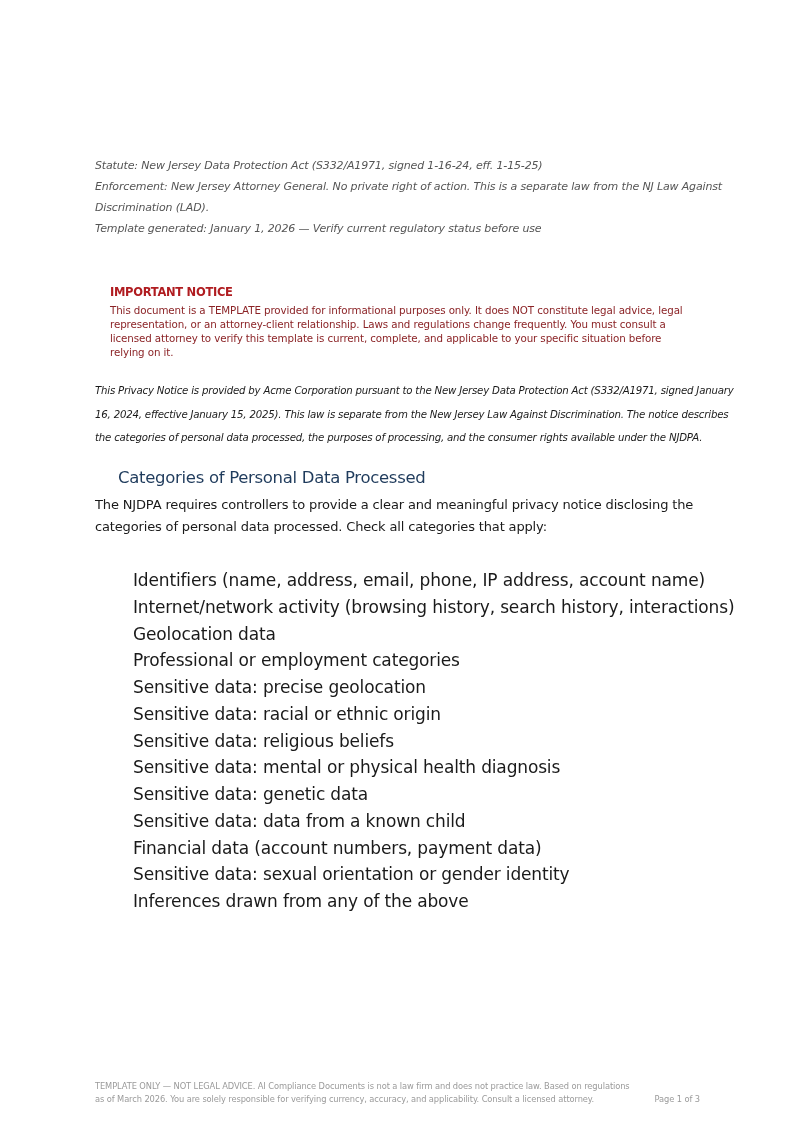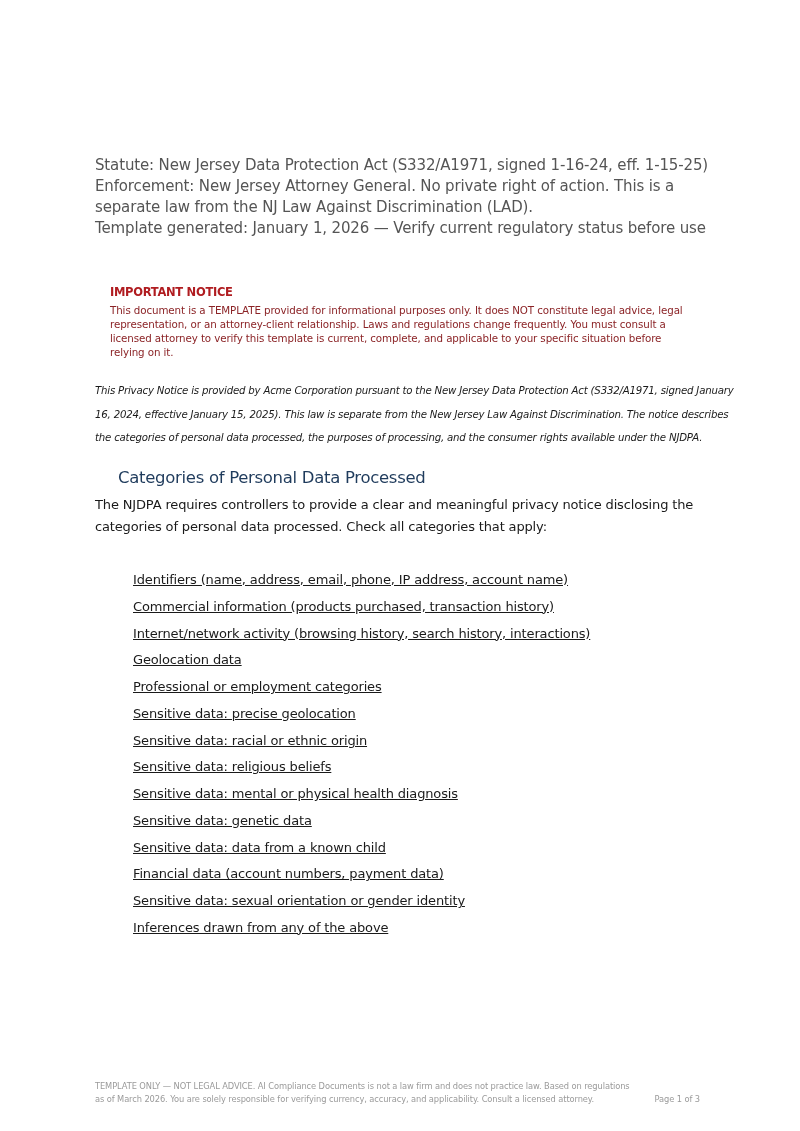--- a/index.html
+++ b/index.html
@@ -19,24 +19,25 @@
       position: absolute;
       left: 0; top: 0;
       width: 800px;
       height: 1131px;
     }
     .meta {
       position: absolute;
       left: 95px;
       top: 155px;
       width: 640px;
-      font-size: 15px;
+      font-size: 11px;
       line-height: 21px;
       color: #555555;
       letter-spacing: -0.15px;
+      font-style: italic;
     }
     .meta div { margin: 0; }
 
     .notice {
       position: absolute;
       left: 110px;
       top: 285px;
       width: 580px;
       color: #b01c20;
     }
@@ -88,24 +89,23 @@
       letter-spacing: -0.15px;
     }
 
     .category-list {
       position: absolute;
       left: 133px;
       top: 569px;
       list-style: none;
       margin: 0;
       padding: 0;
-      font-size: 13px;
+      font-size: 17px;
       color: #1a1a1a;
       letter-spacing: -0.15px;
-      text-decoration: underline;
     }
     .category-list li {
       height: 26.75px;
       line-height: 22px;
       display: flex;
       align-items: flex-start;
     }
 
     .footer {
       position: absolute;
@@ -147,23 +147,20 @@
 
   <h2 class="section-heading">Categories of Personal Data Processed</h2>
 
   <p class="section-body" style="margin:0;">The NJDPA requires controllers to provide a clear and meaningful privacy notice disclosing the categories of personal data processed. Check all categories that apply:</p>
 
   <ul class="category-list">
     <li>
         <span>Identifiers (name, address, email, phone, IP address, account name)</span>
       </li>
     <li>
-        <span>Commercial information (products purchased, transaction history)</span>
-      </li>
-    <li>
         <span>Internet/network activity (browsing history, search history, interactions)</span>
       </li>
     <li>
         <span>Geolocation data</span>
       </li>
     <li>
         <span>Professional or employment categories</span>
       </li>
     <li>
         <span>Sensitive data: precise geolocation</span>

